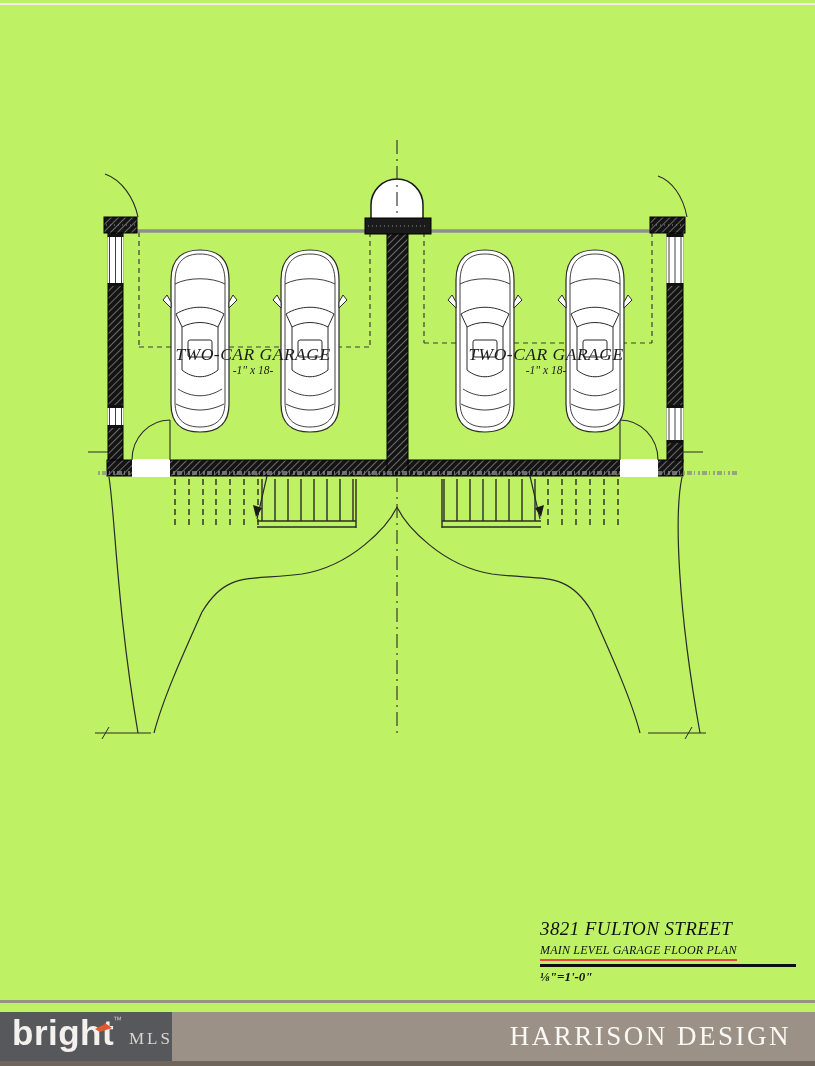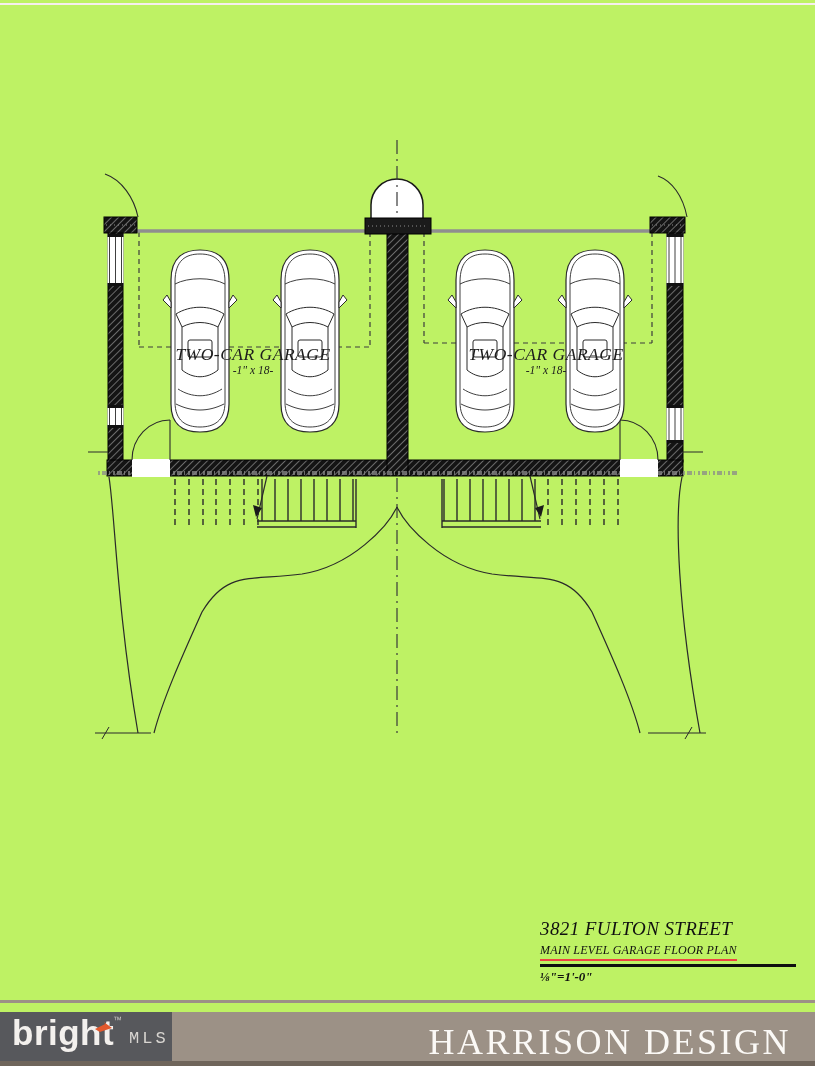--- a/index.html
+++ b/index.html
@@ -20,24 +20,24 @@
   .pre-footer{position:absolute;top:1000px;left:0;width:815px;height:3px;background:#9c9186;}
   .footer{position:absolute;top:1012px;left:0;width:815px;height:54px;background:#9c9186;}
   .footer-strip{position:absolute;left:0;bottom:0;width:100%;height:5px;background:#6f655b;}
   .brand-box{position:absolute;left:0;top:0;width:172px;height:49px;background:#57585c;}
   .brand-word{position:absolute;left:12px;top:1px;font-family:Liberation Sans, sans-serif;
               font-weight:700;font-size:35px;color:#f3f0ed;letter-spacing:.5px;}
   .brand-mark{position:absolute;left:95px;top:10px;width:17px;height:10px;background:#e2582d;
               clip-path:polygon(0 70%,60% 20%,52% 0,100% 60%,28% 100%);}
   .brand-tm{position:absolute;left:113px;top:3px;font-size:9px;color:#c9c6c2;
             font-family:"Liberation Sans",sans-serif;}
-  .brand-suffix{position:absolute;left:129px;top:17px;font-family:Liberation Mono, monospace;
+  .brand-suffix{position:absolute;left:129px;top:17px;font-family:Liberation Serif, serif;
                 font-size:17px;color:#d8d5d1;letter-spacing:3px;}
   .designer{position:absolute;right:24px;top:9px;font-family:"Liberation Serif",serif;
-            font-size:36px;color:#fbf9f6;letter-spacing:2.5px;white-space:nowrap;}
+            font-size:27px;color:#fbf9f6;letter-spacing:2.5px;white-space:nowrap;}
 </style>
 </head>
 <body>
 
 <div class="page">
   <div class="top-line"></div>
 
   <svg class="plan-svg" width="815" height="1066" viewBox="0 0 815 1066">
     <defs>
       <pattern id="hatch" patternUnits="userSpaceOnUse" width="5" height="5" patternTransform="rotate(45)">

